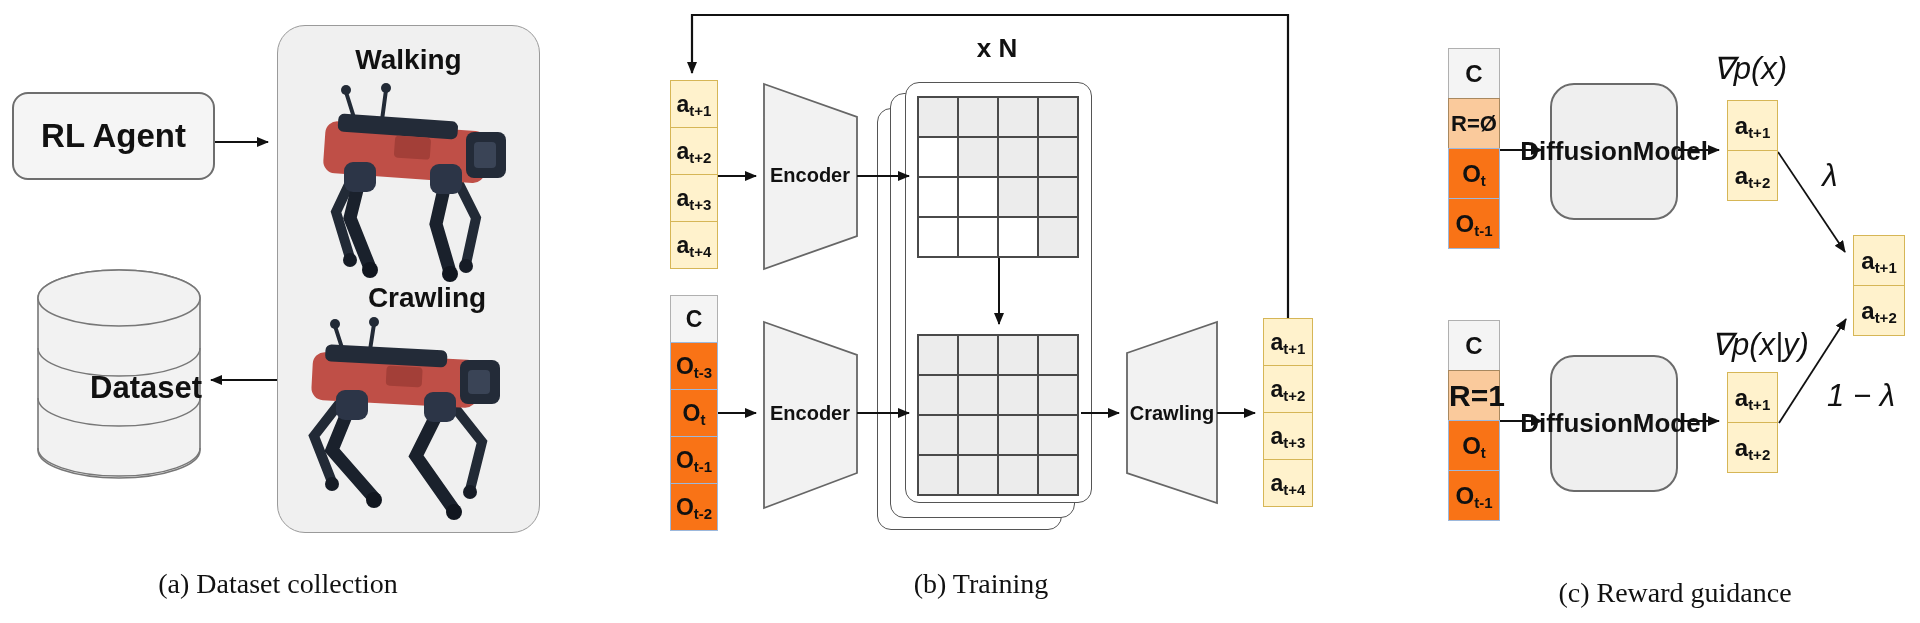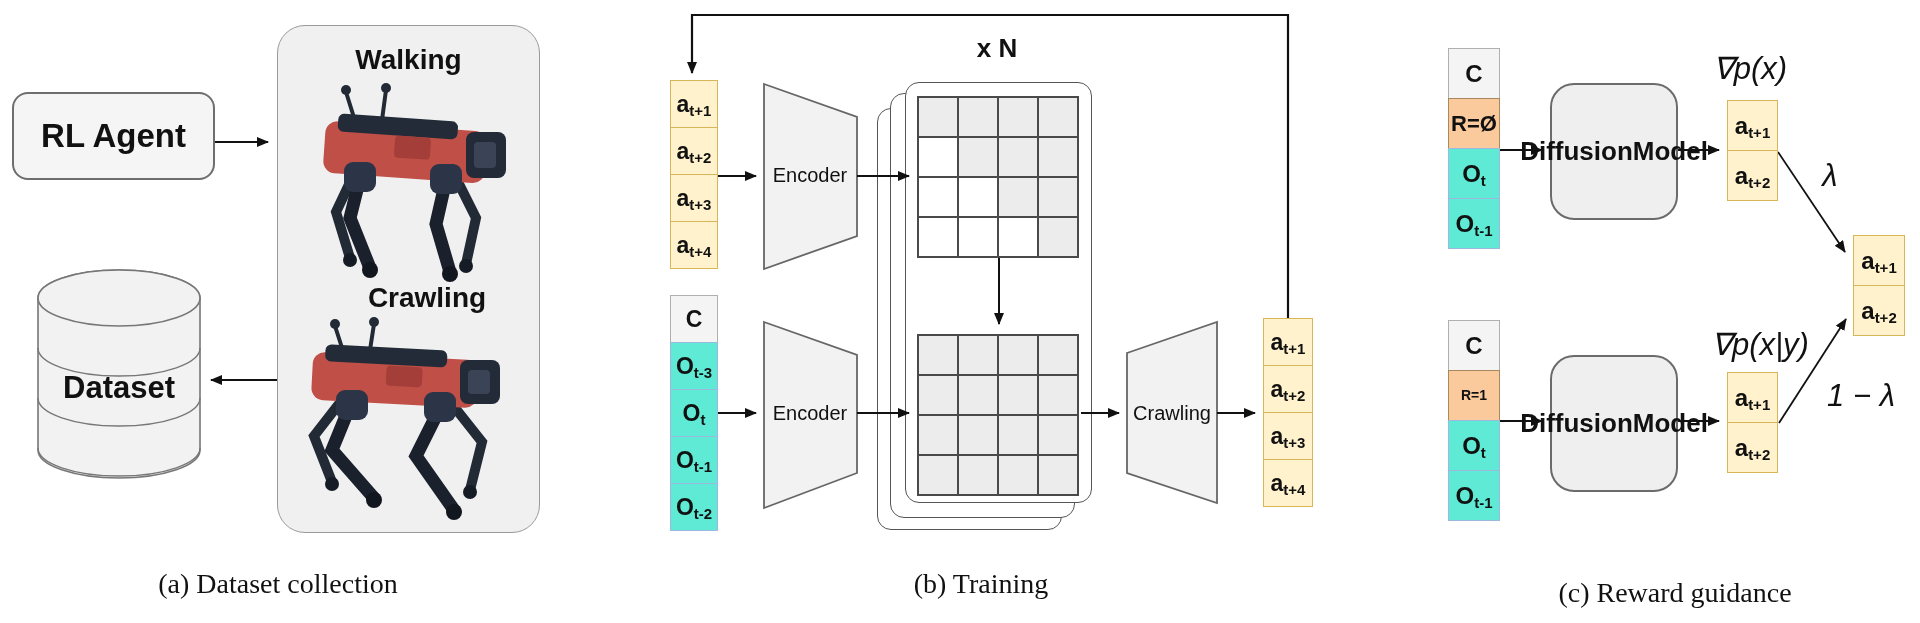--- a/index.html
+++ b/index.html
@@ -13,35 +13,35 @@
             display:flex;align-items:center;justify-content:center;font-weight:bold}
   .panel{background:#F0F0F0;border:1.6px solid #9a9a9a;border-radius:28px;z-index:0}
 
   
   .stack{z-index:4}
   .cell{width:48px;height:48px;margin-top:-1px;border:1px solid #b9b9b9;
         text-align:center;line-height:46px;font-weight:bold;font-size:23px;background:#F5F5F5}
   .cell:first-child{margin-top:0}
   .cell sub{font-size:15px;font-weight:bold;vertical-align:-4px;letter-spacing:0}
   .cell.yellow{background:#FFF2CC;border-color:#D6B656}
-  .cell.blue{background:#5eead4;border-color:#9CB8DC}
+  .cell.blue{background:#f97316;border-color:#9CB8DC}
   .cell.orange{background:#FACA9C;border-color:#A8885F}
   .cell.gray{background:#F4F4F4;border-color:#b0b0b0}
   .cell-lg{width:52px;height:51px;line-height:49px;font-size:24px}
 
   
   .grid{display:grid;grid-template-columns:repeat(4,40px);grid-template-rows:repeat(4,40px);
         border:1px solid #4a4a4a;z-index:2}
   .gcell{border:1px solid #4a4a4a;background:#fff}
   .gcell.masked{background:#ECECEC}
 
   
   .layer{background:#fff;border:1.6px solid #555;border-radius:14px;z-index:1}
 
-  .shape-label{z-index:4;text-align:center;font-weight:normal;font-size:20px}
+  .shape-label{z-index:4;text-align:center;font-weight:bold;font-size:20px}
   .diffusion{width:128px;height:137px;background:#EFEFEF;border:2px solid #6b6b6b;border-radius:24px;
              display:flex;flex-direction:row;align-items:center;justify-content:center;
              font-weight:bold;font-size:26px;line-height:1.18;z-index:4}
   .math{font-family:Liberation Sans, sans-serif;font-style:italic;font-size:31px;z-index:4;text-align:center}
   .caption{width:420px;text-align:center;font-family:Liberation Serif, serif;font-size:28px;z-index:4}
   .biglabel{font-weight:bold;font-size:28px;text-align:center;z-index:4}
   svg.overlay{left:0;top:0;z-index:3;pointer-events:none}
   svg.art{z-index:2}
 </style>
 </head>
@@ -110,21 +110,21 @@
   <g fill="none" stroke="#1a212c" stroke-width="13" stroke-linecap="round">
     <path d="M62 92 L44 136 L86 184"></path>
     <path d="M152 94 L128 142 L166 196"></path>
   </g>
   <circle cx="86" cy="186" r="8" fill="#11161f"></circle>
     <circle cx="166" cy="198" r="8" fill="#11161f"></circle>
   <rect x="48" y="76" width="32" height="30" rx="9" fill="#2c3547"></rect>
   <rect x="136" y="78" width="32" height="30" rx="9" fill="#2c3547"></rect>
 </svg>
 
-<div class="abs" style="left:36px;top:370px;width:166px;text-align:center;font-weight:bold;font-size:31px;z-index:4">Dataset</div>
+<div class="abs" style="left:36px;top:370px;width:166px;text-align:right;font-weight:bold;font-size:31px;z-index:4">Dataset</div>
 
 <div class="abs caption" style="left:68px;top:568px">(a) Dataset collection</div>
 
 <div class="abs layer" style="left:877px;top:108px;width:185px;height:422px"></div>
 <div class="abs layer" style="left:890px;top:93px;width:185px;height:425px"></div>
 <div class="abs layer" style="left:905px;top:82px;width:187px;height:421px"></div>
 
 <div class="abs grid" style="left:917px;top:96px">
     <div class="gcell masked"></div>
     <div class="gcell masked"></div>
@@ -208,21 +208,21 @@
 
 <div class="abs stack" style="left:1727px;top:100px">
   <div class="cell cell-lg yellow" style="width:51px"><span>a</span><sub>t+1</sub></div>
   <div class="cell cell-lg yellow" style="width:51px"><span>a</span><sub>t+2</sub></div>
 </div>
 
 <div class="abs math" style="left:1800px;top:158px;width:60px">λ</div>
 
 <div class="abs stack" style="left:1448px;top:320px">
   <div class="cell cell-lg gray"><span>C</span><sub></sub></div>
-  <div class="cell cell-lg orange" style="font-size:14px"><span>R=1</span><sub></sub></div>
+  <div class="cell cell-lg orange" style="font-size:30px"><span>R=1</span><sub></sub></div>
   <div class="cell cell-lg blue"><span>O</span><sub>t</sub></div>
   <div class="cell cell-lg blue"><span>O</span><sub>t-1</sub></div>
 </div>
 
 <div class="abs diffusion" style="left:1550px;top:355px">
   <div>Diffusion</div>
   <div>Model</div>
 </div>
 
 <div class="abs math" style="left:1690px;top:326px;width:140px">∇p(x|y)</div>

